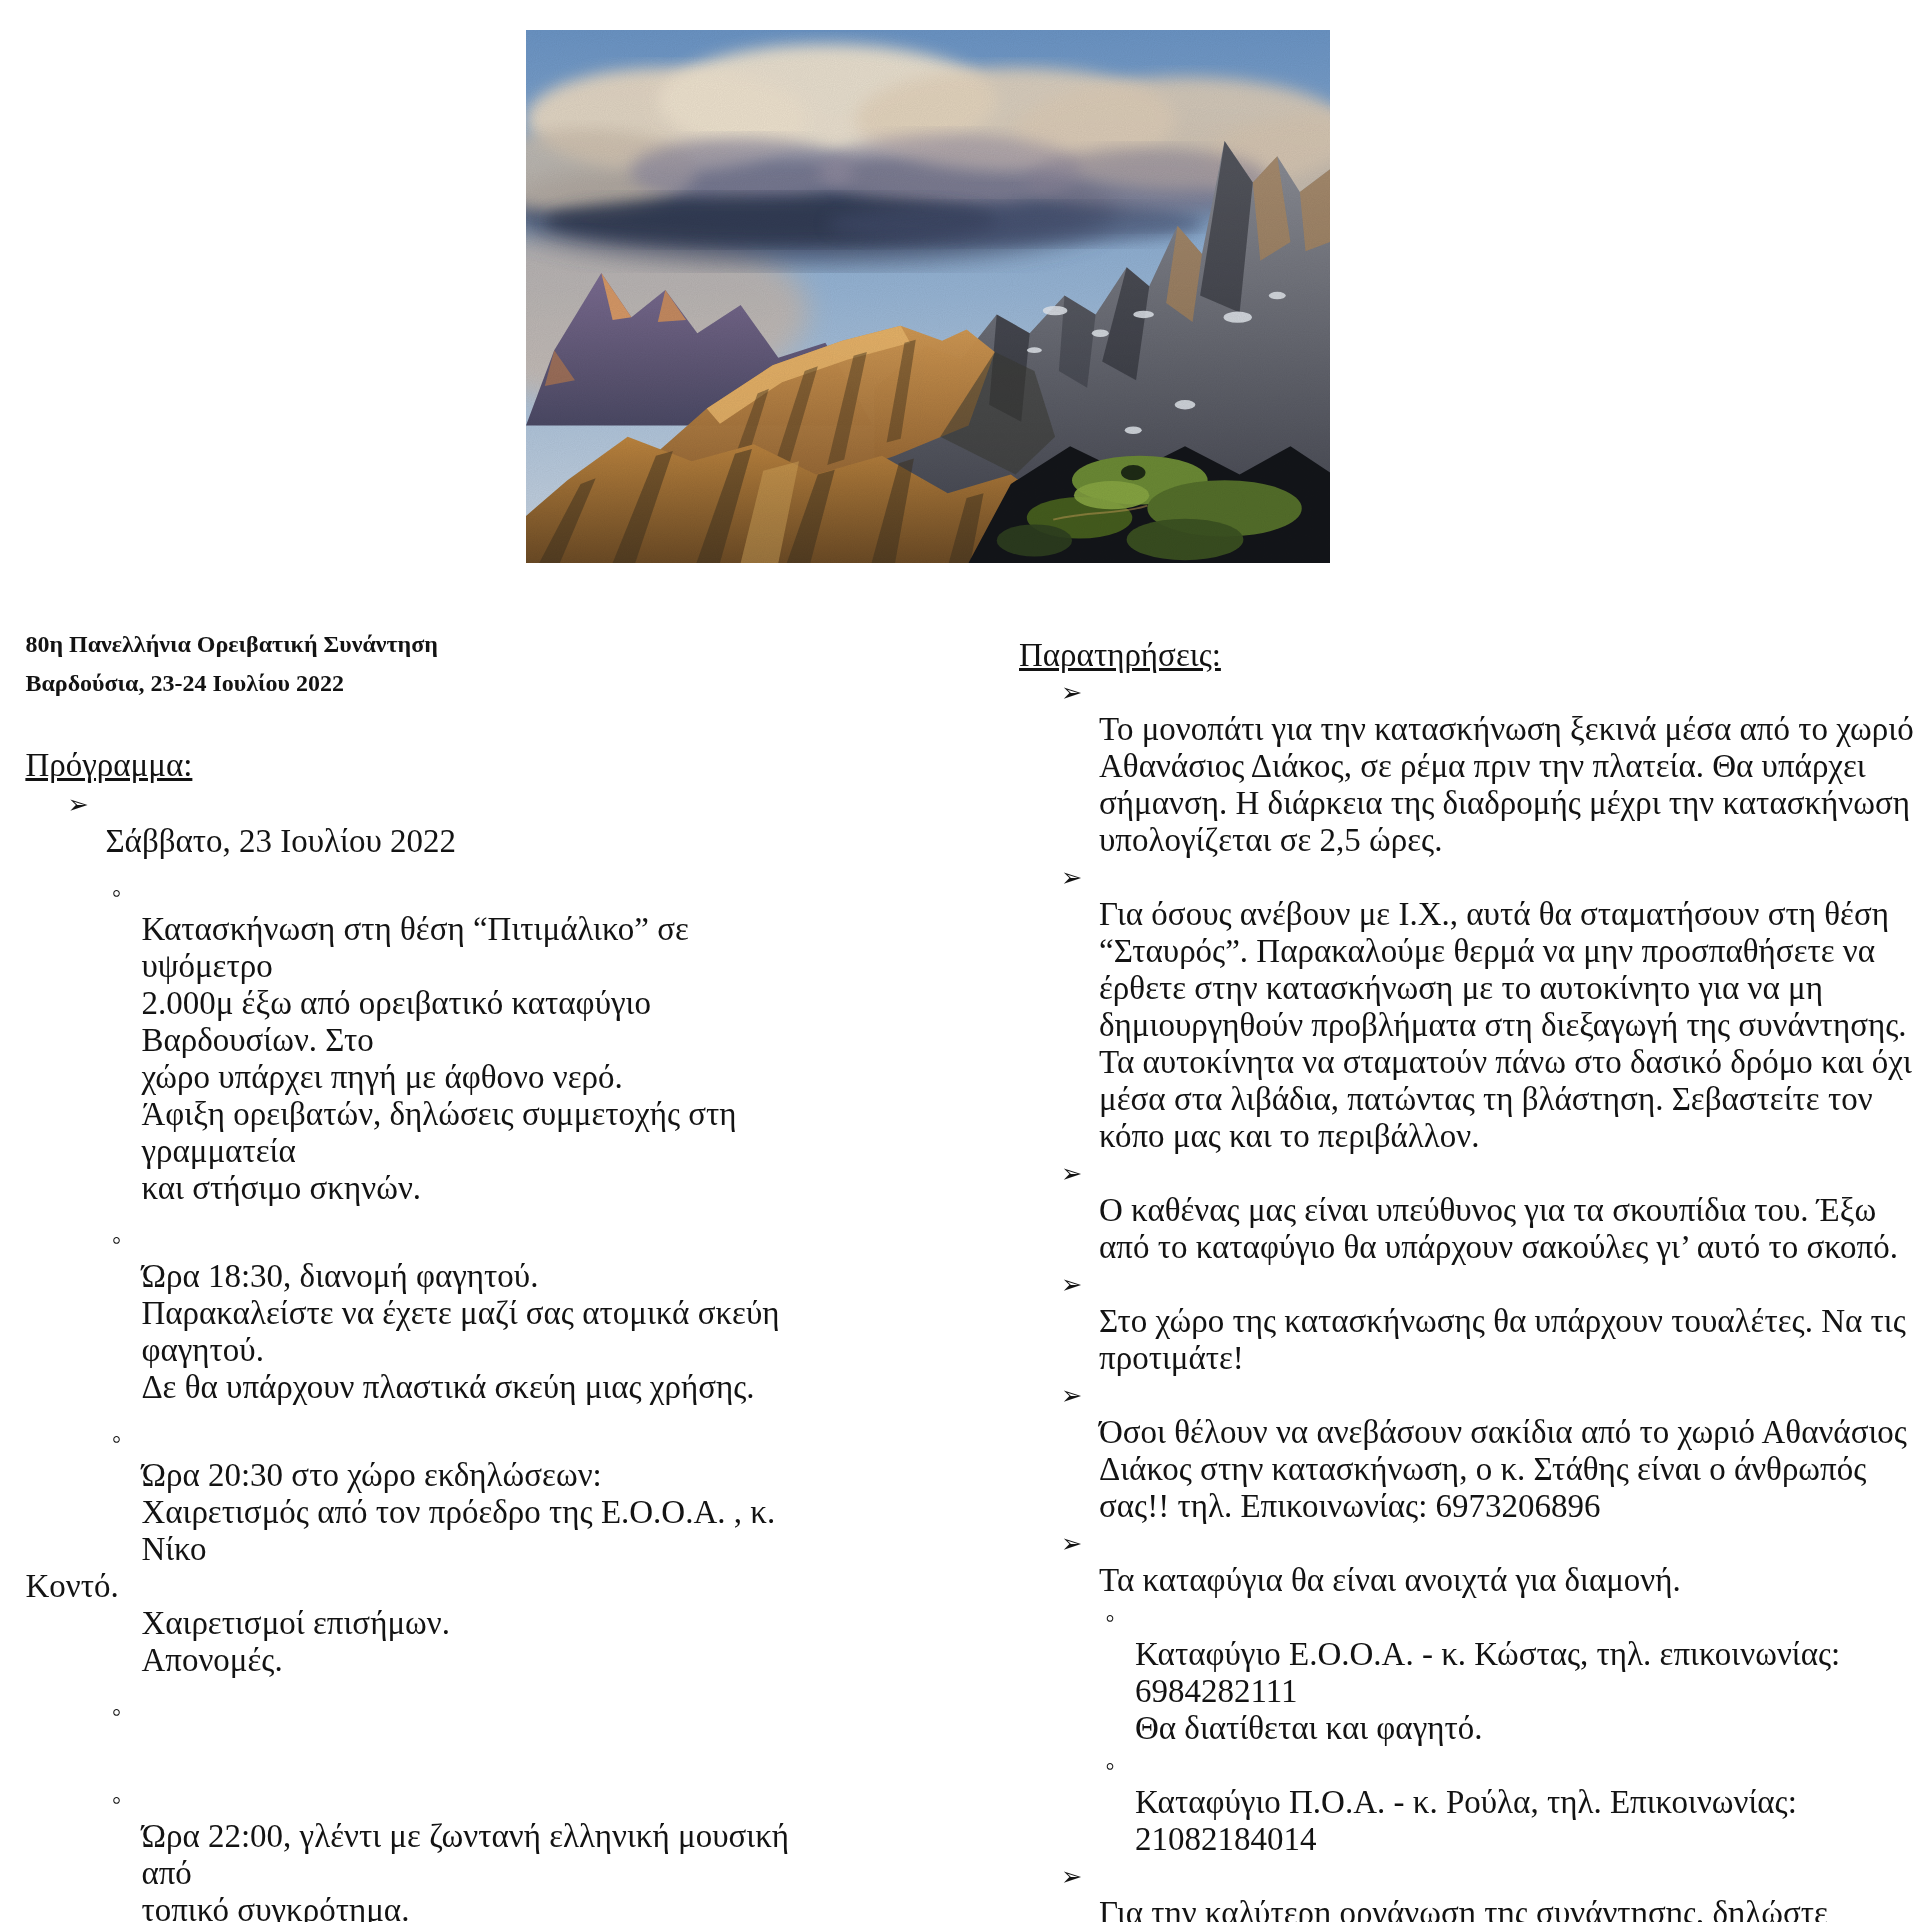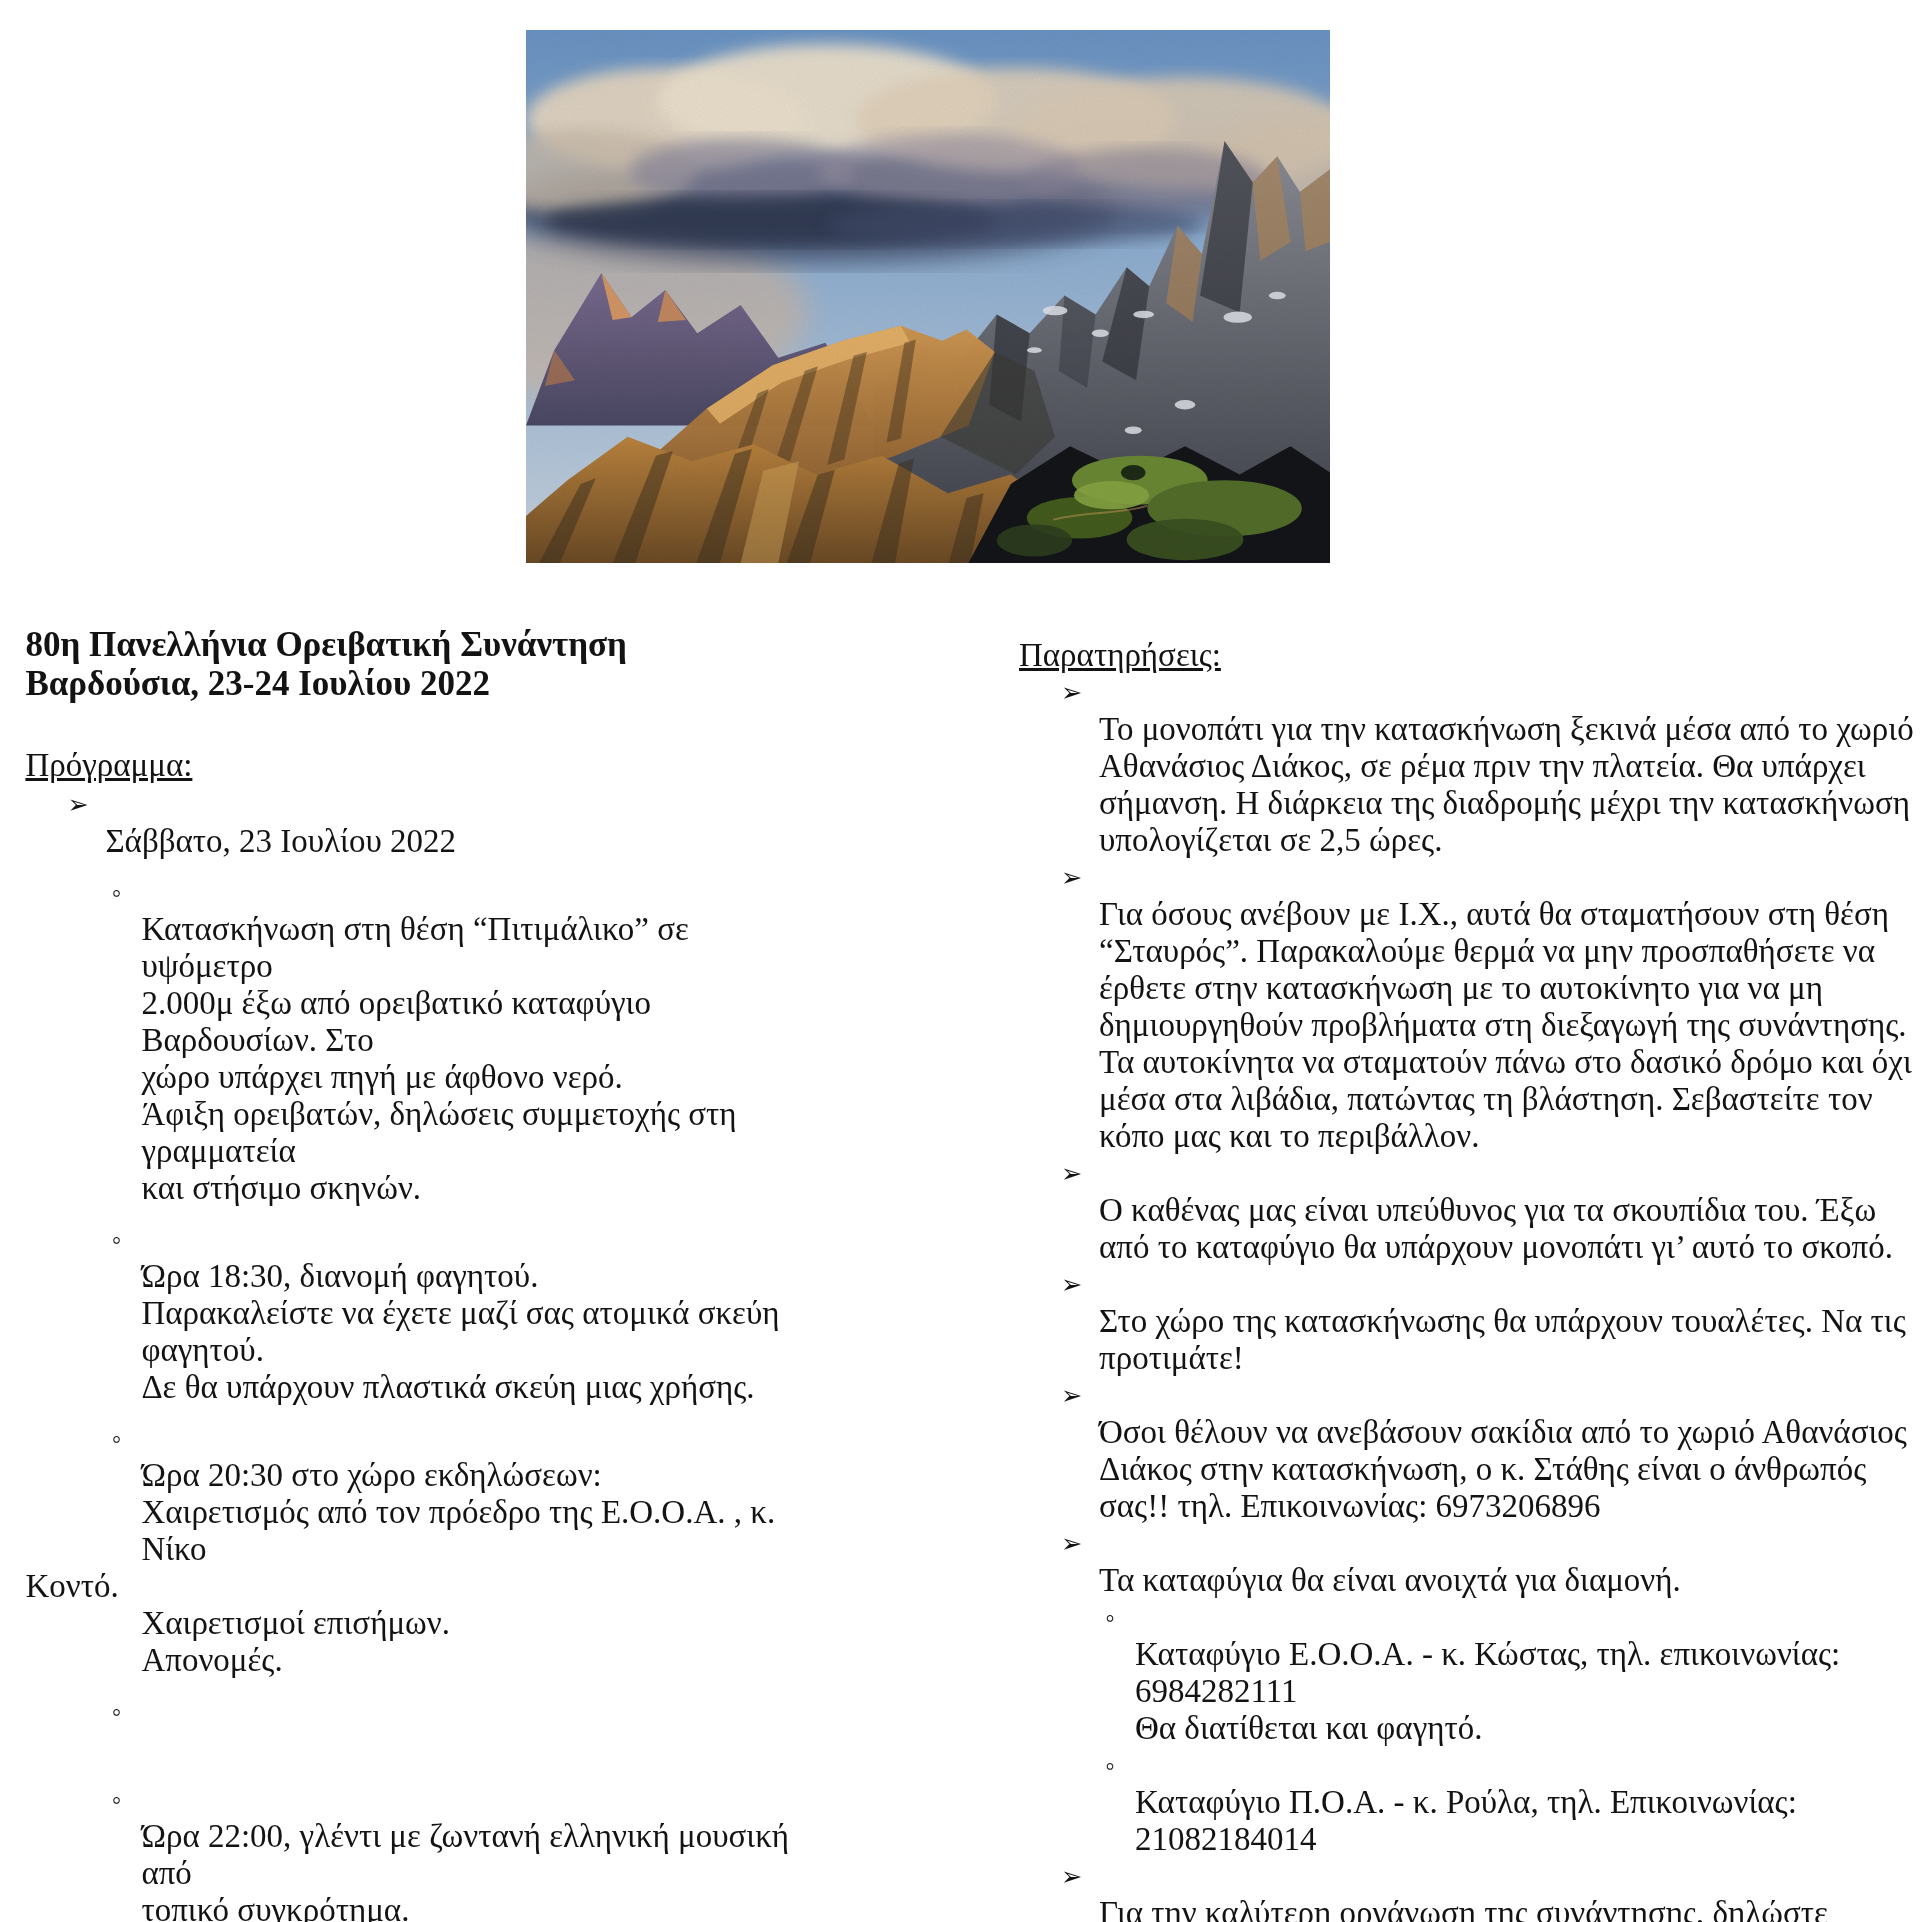--- a/index.html
+++ b/index.html
@@ -5,21 +5,21 @@
   html,body{margin:0;padding:0;background:#ffffff;}
   .canvas{
     position:relative;width:1928px;height:1923px;background:#ffffff;overflow:hidden;
     font-family:"Liberation Serif","DejaVu Serif",serif;color:#131313;
   }
   .photo{position:absolute;left:526px;top:30px;width:804px;height:533px;}
   .photo svg{display:block;width:100%;height:100%;}
   .col{position:absolute;font-size:33px;line-height:37px;}
   .col-left{left:25.4px;top:625px;width:782px;}
   .col-right{left:1019px;top:637px;width:904px;}
-  .title-line{font-weight:700;font-size:35px;line-height:39px;white-space:pre-line;}
+  .title-line{font-weight:700;font-size:24px;line-height:39px;white-space:pre-line;}
   .section-heading{text-decoration:underline;margin-top:44px;white-space:pre-line;}
   .col-right .section-heading{margin-top:0;}
   .li{position:relative;white-space:pre-line;}
   .l1{padding-left:80px;}
   .l2{padding-left:116px;}
   .marker{position:absolute;top:0;white-space:normal;}
   .m1{left:42px;font-family:"DejaVu Sans",sans-serif;font-size:25.4px;line-height:37px;}
   .m2{left:86px;font-size:28px;line-height:37px;}
   .col-left .li.day{margin-top:1.9px;}
   .col-left .li.ev{margin-top:14px;}
@@ -195,21 +195,21 @@
       <span class="marker m1">➢</span><span>Για όσους ανέβουν με Ι.Χ., αυτά θα σταματήσουν στη θέση
 “Σταυρός”. Παρακαλούμε θερμά να μην προσπαθήσετε να
 έρθετε στην κατασκήνωση με το αυτοκίνητο για να μη
 δημιουργηθούν προβλήματα στη διεξαγωγή της συνάντησης.
 Τα αυτοκίνητα να σταματούν πάνω στο δασικό δρόμο και όχι
 μέσα στα λιβάδια, πατώντας τη βλάστηση. Σεβαστείτε τον
 κόπο μας και το περιβάλλον.</span>
     </div>
     <div class="li l1">
       <span class="marker m1">➢</span><span>Ο καθένας μας είναι υπεύθυνος για τα σκουπίδια του. Έξω
-από το καταφύγιο θα υπάρχουν μονοπάτι γι’ αυτό το σκοπό.</span>
+από το καταφύγιο θα υπάρχουν σακούλες γι’ αυτό το σκοπό.</span>
     </div>
     <div class="li l1">
       <span class="marker m1">➢</span><span>Στο χώρο της κατασκήνωσης θα υπάρχουν τουαλέτες. Να τις
 προτιμάτε!</span>
     </div>
     <div class="li l1">
       <span class="marker m1">➢</span><span>Όσοι θέλουν να ανεβάσουν σακίδια από το χωριό Αθανάσιος
 Διάκος στην κατασκήνωση, ο κ. Στάθης είναι ο άνθρωπός
 σας!! τηλ. Επικοινωνίας: 6973206896</span>
     </div>

